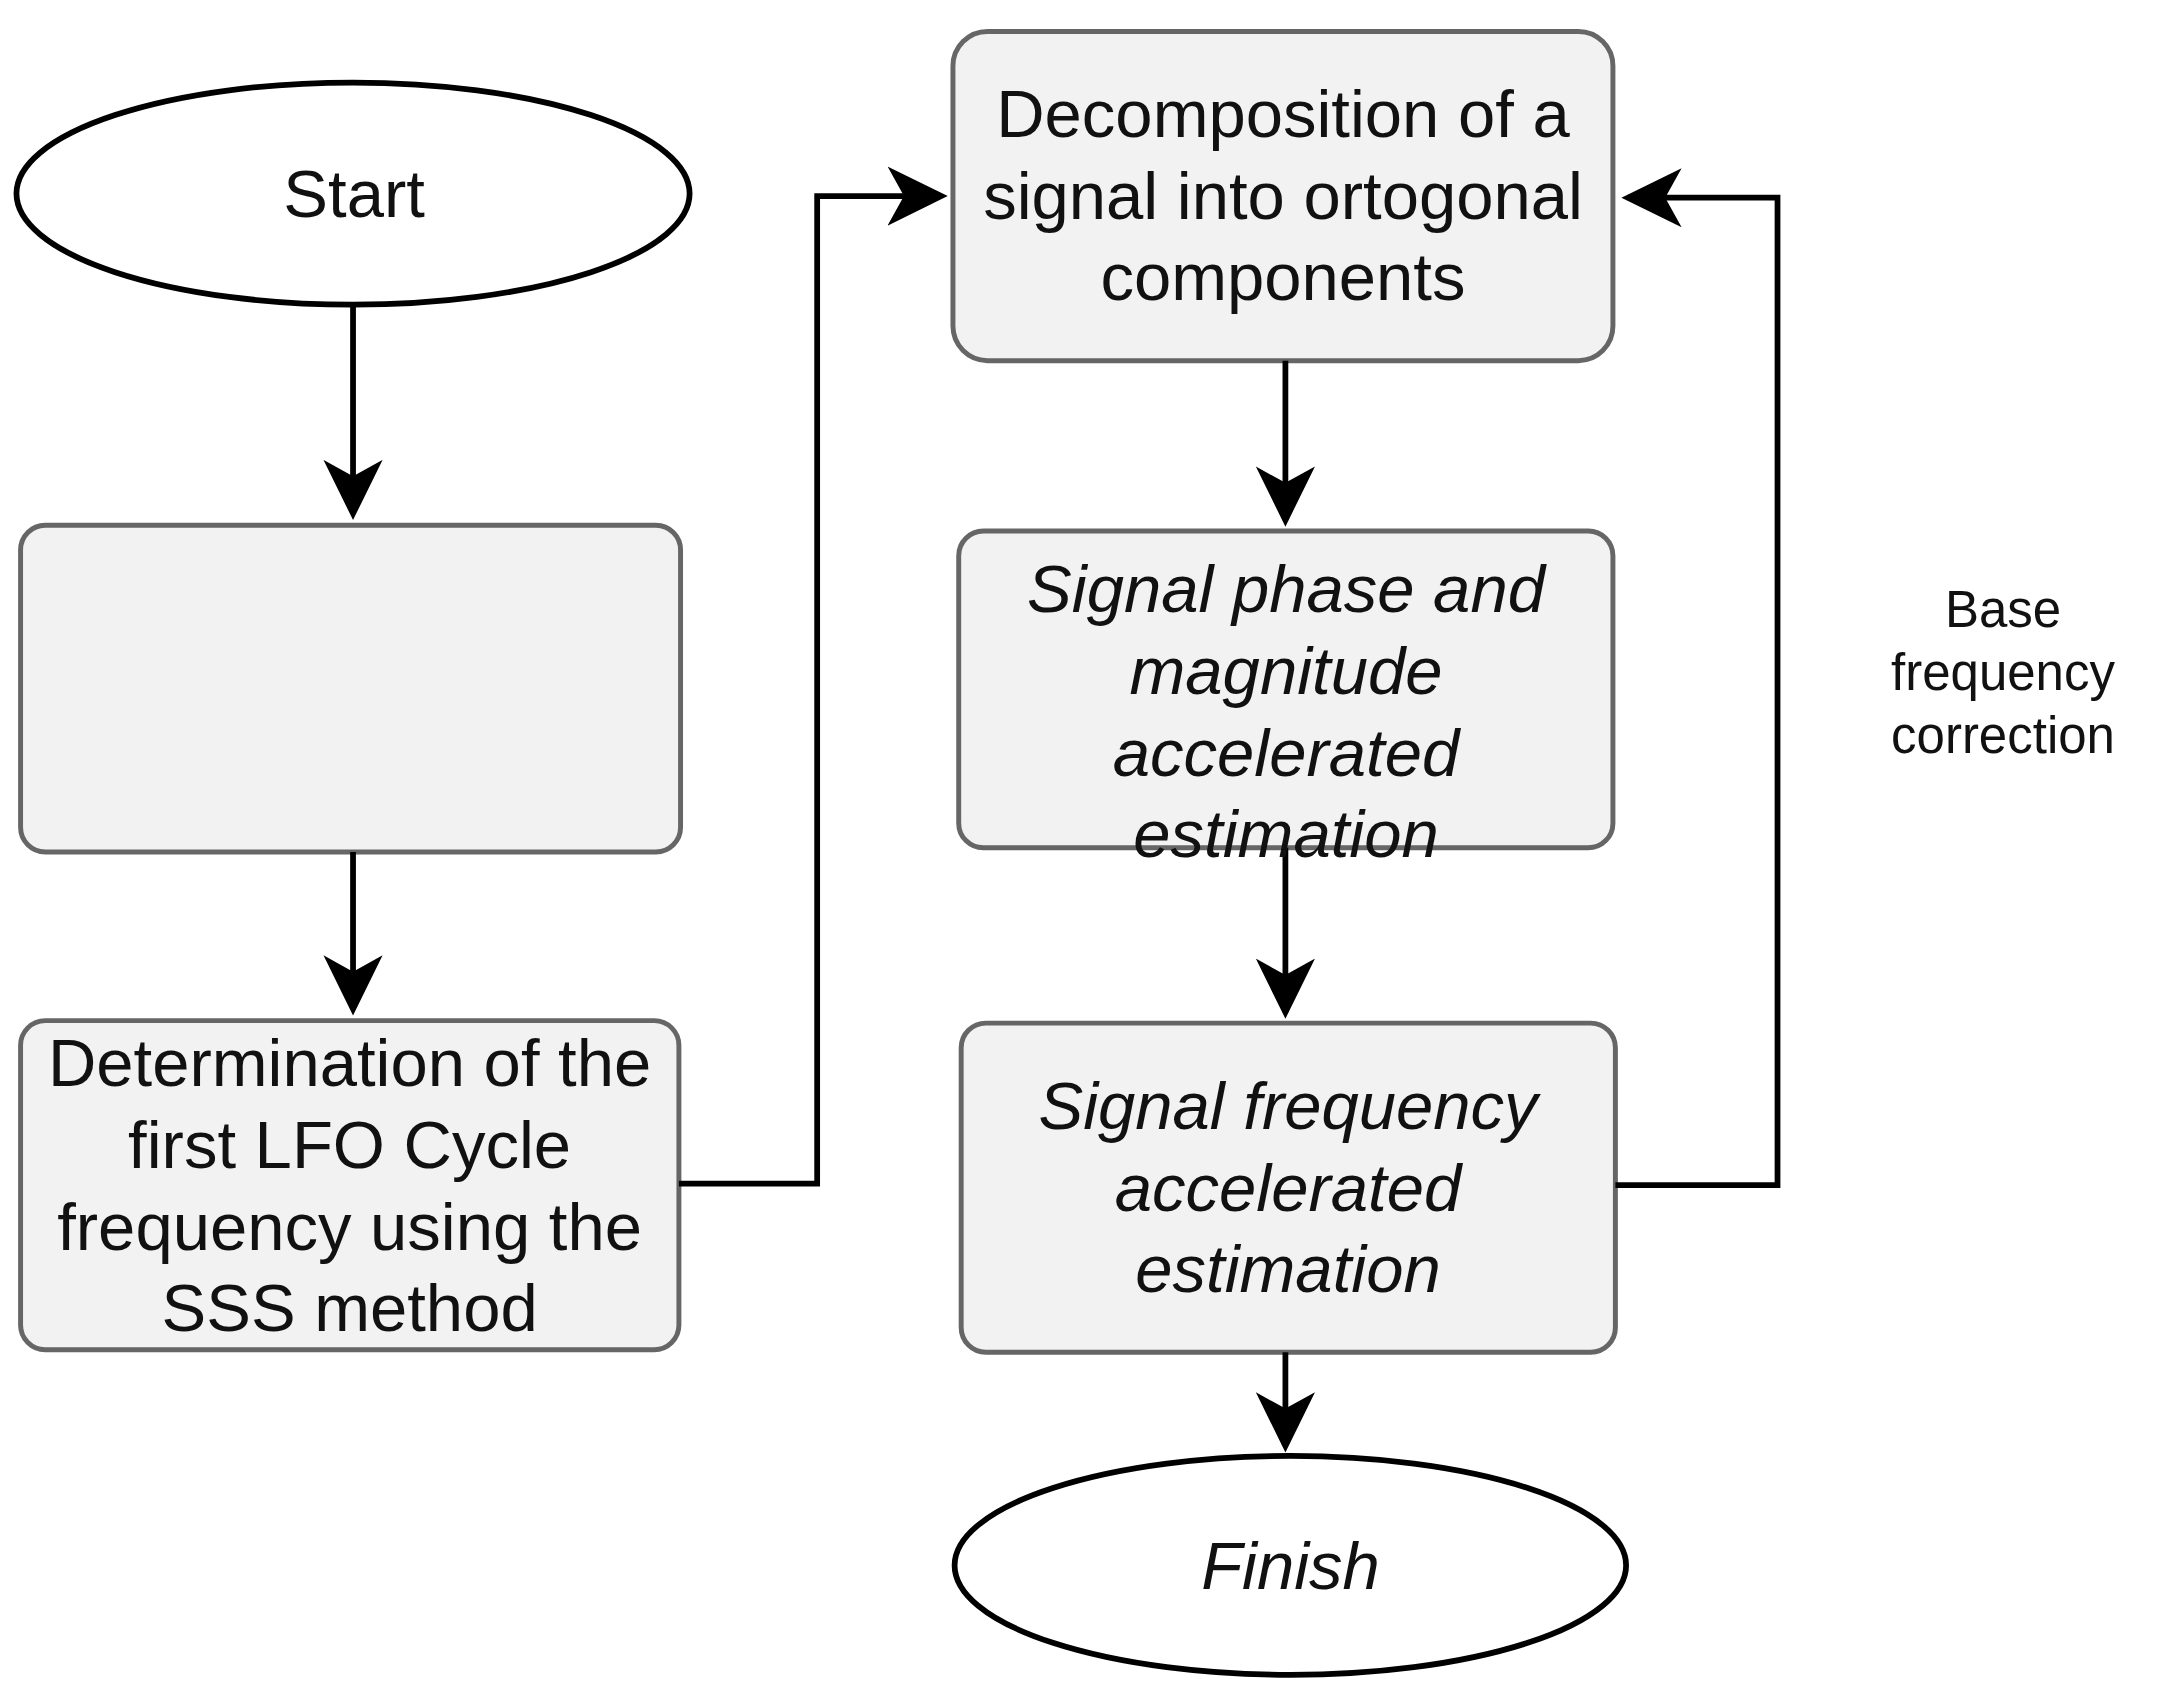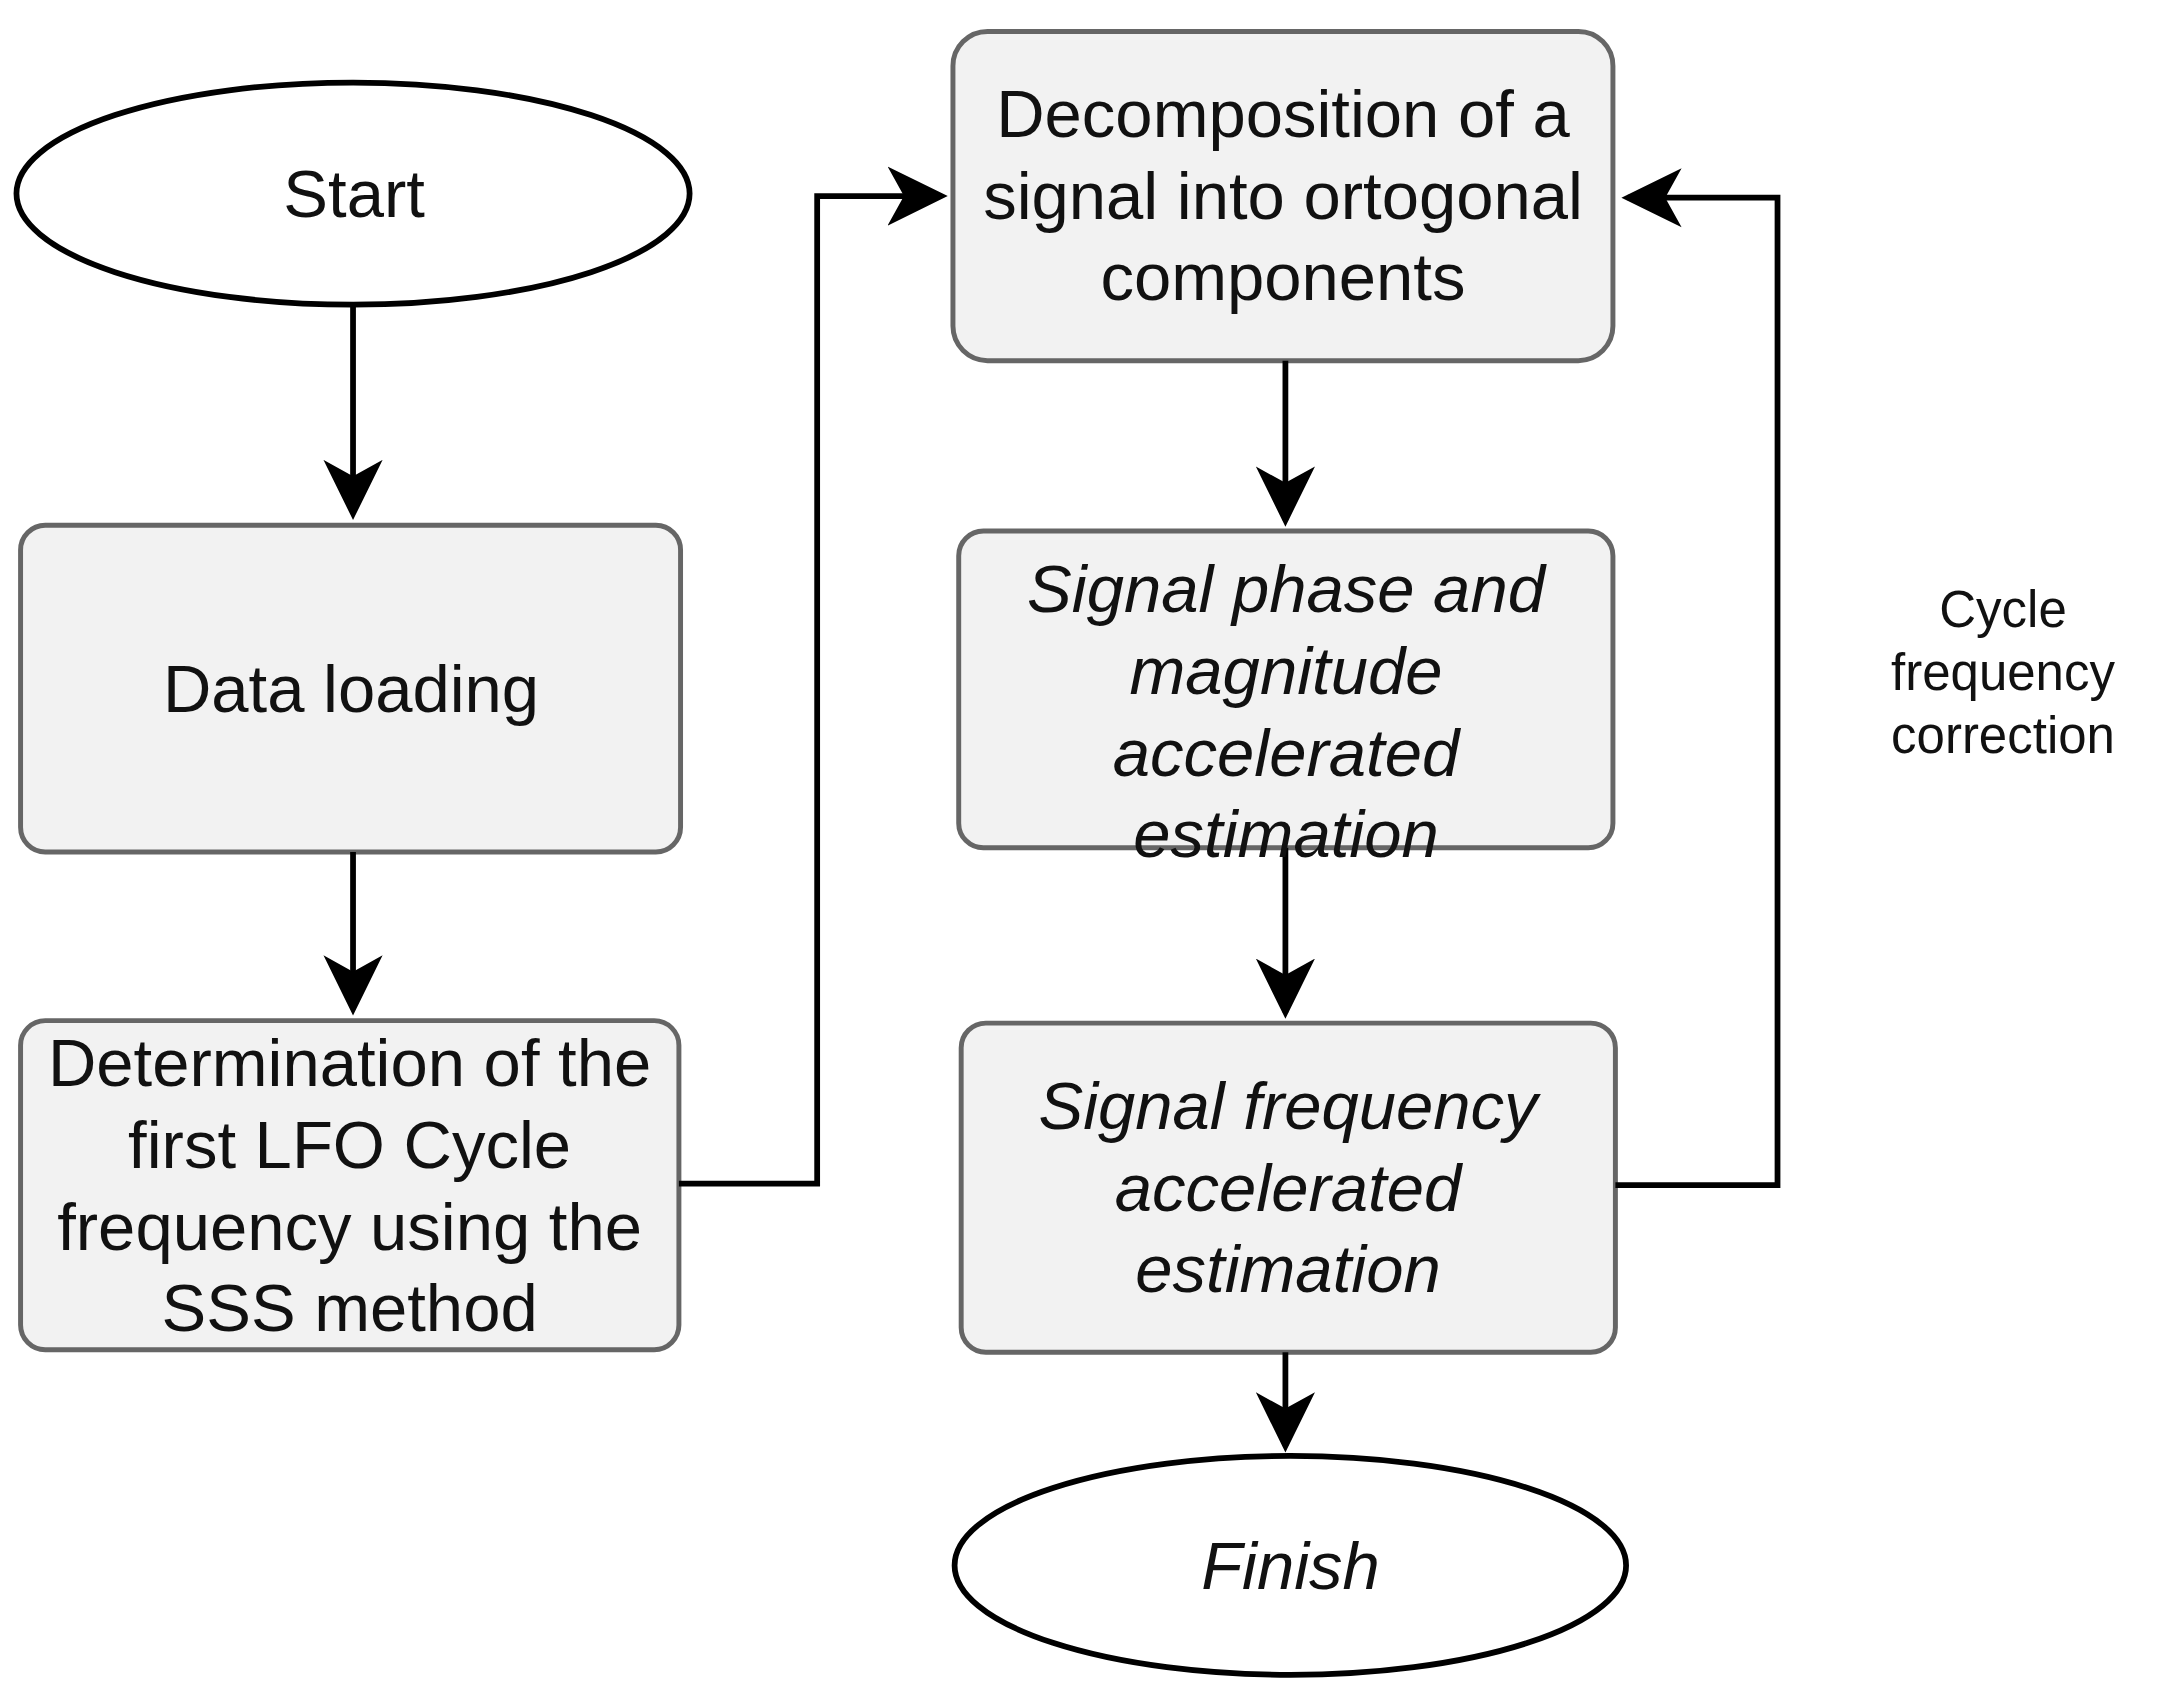--- a/index.html
+++ b/index.html
@@ -81,21 +81,20 @@
 
     <path d="M 1562 1030 L 1562 1230" fill="none" stroke="#000000" stroke-width="7" marker-end="url(#arrow)"></path>
 
     <path d="M 1562 1643 L 1562 1757" fill="none" stroke="#000000" stroke-width="7" marker-end="url(#arrow)"></path>
 
     <path d="M 1963 1440 L 2160 1440 L 2160 240 L 1978 240" fill="none" stroke="#000000" stroke-width="7" stroke-linejoin="miter" marker-end="url(#arrow)"></path>
   </svg>
 
   <div class="node-label" style="left:20.6px; top:136px; width:667px; height:115px;">Start</div>
 
-  <div class="node-label" style="left:25px; top:525px; width:652px; height:327px;">Data loading</div>
 
   <div class="node-label" style="left:20.6px; top:1021px; width:658px; height:329px;">Determination of the
 first LFO Cycle
 frequency using the
 SSS method</div>
 
   <div class="node-label" style="left:953px; top:31px; width:660px; height:329px;">Decomposition of a
 signal into ortogonal
 components</div>
 
@@ -103,18 +102,18 @@
 magnitude
 accelerated
 estimation</div>
 
   <div class="node-label" style="left:961px; top:1023px; width:654px; height:329px;font-style:italic;">Signal frequency
 accelerated
 estimation</div>
 
   <div class="node-label" style="left:957px; top:1508px; width:667px; height:115px;font-style:italic;">Finish</div>
 
-  <div class="edge-label" style="left:1844px; top:578px; width:318px;">Cycle
+  <div class="edge-label" style="left:1844px; top:578px; width:318px;">Base
 frequency
 correction</div>
 
 </div>
 
 
 </body></html>

